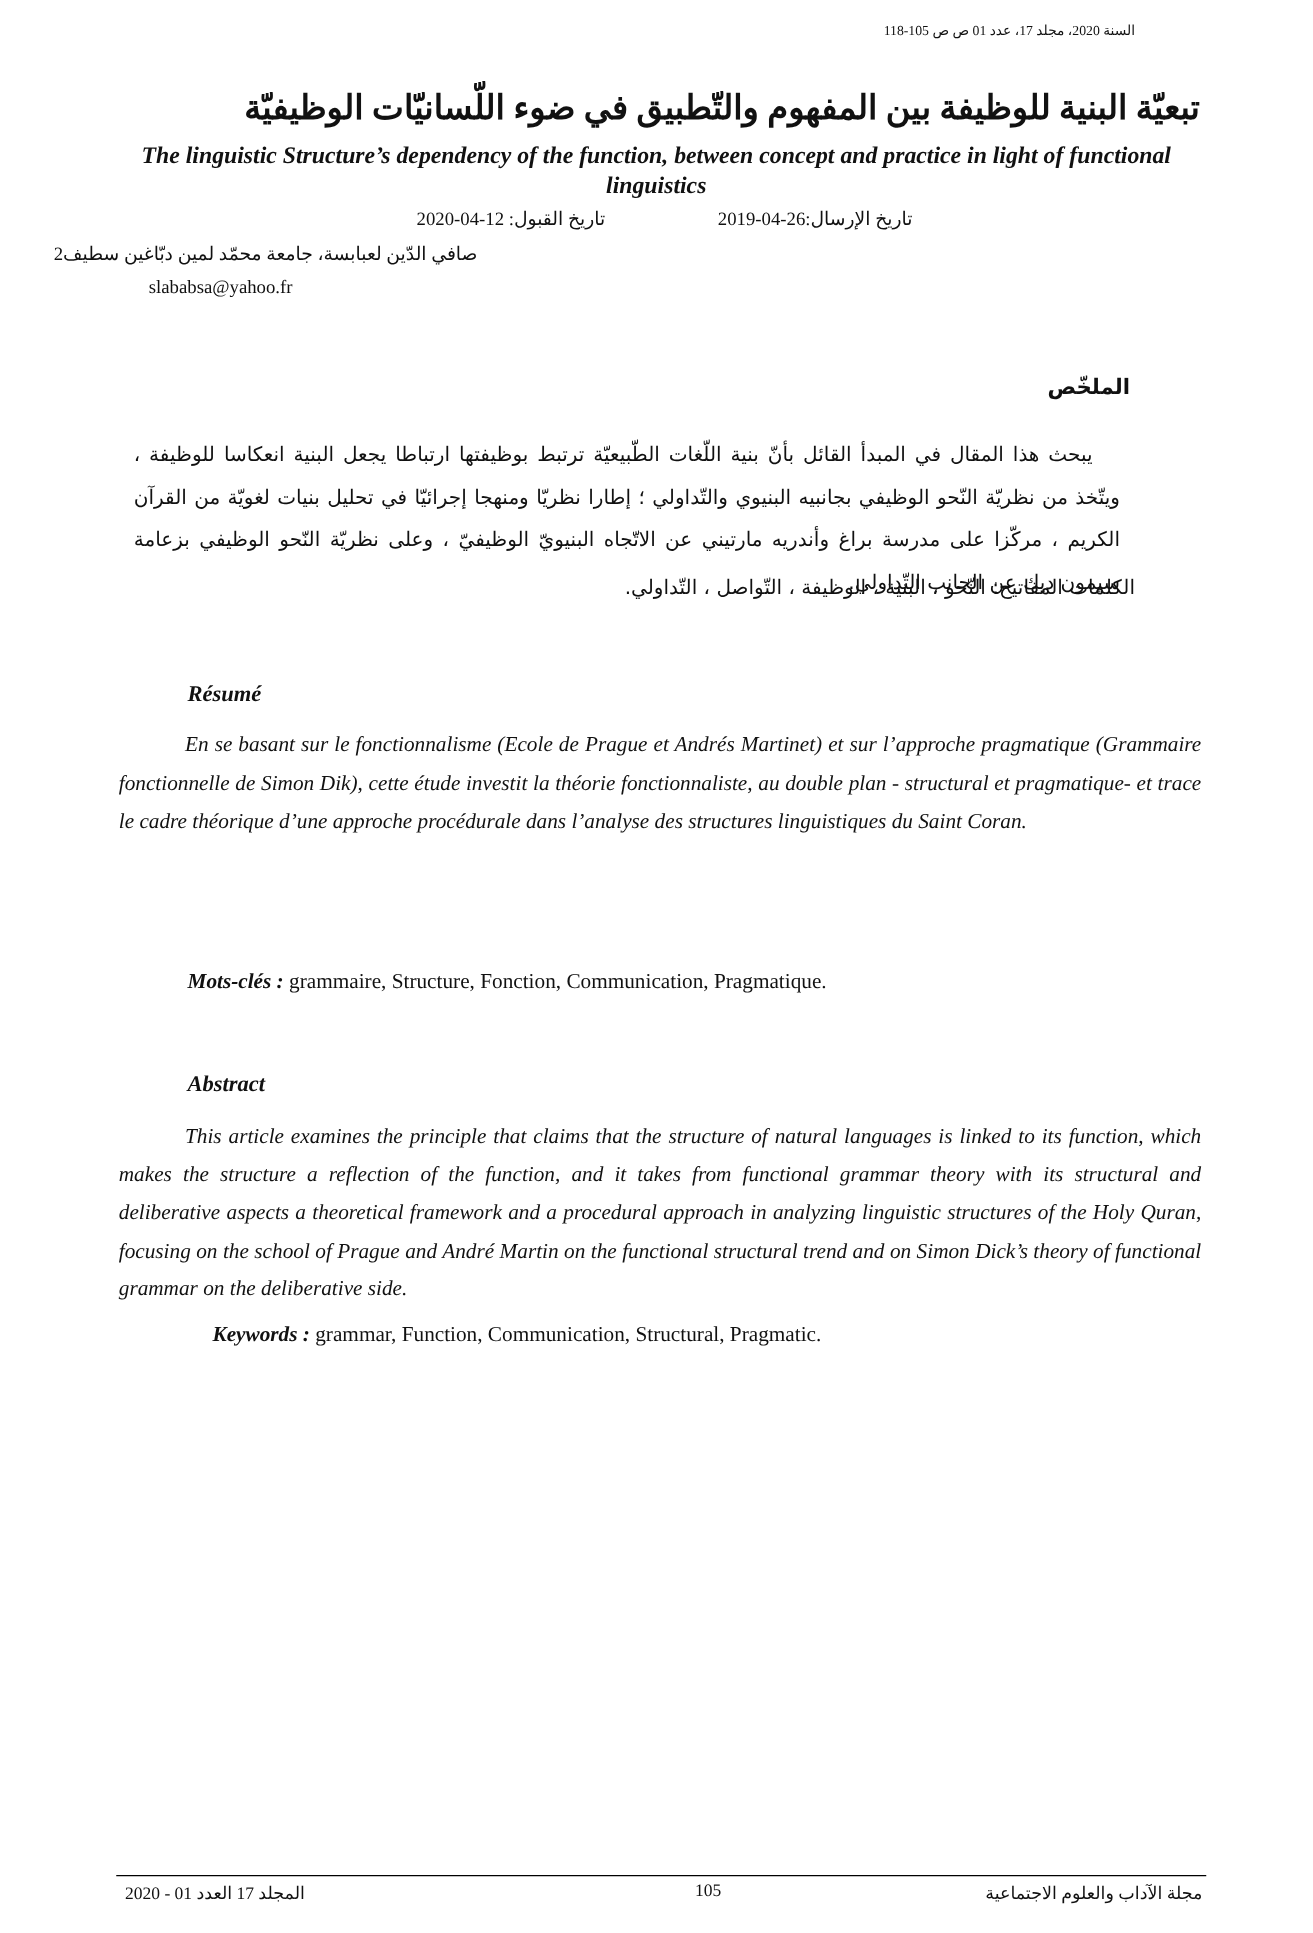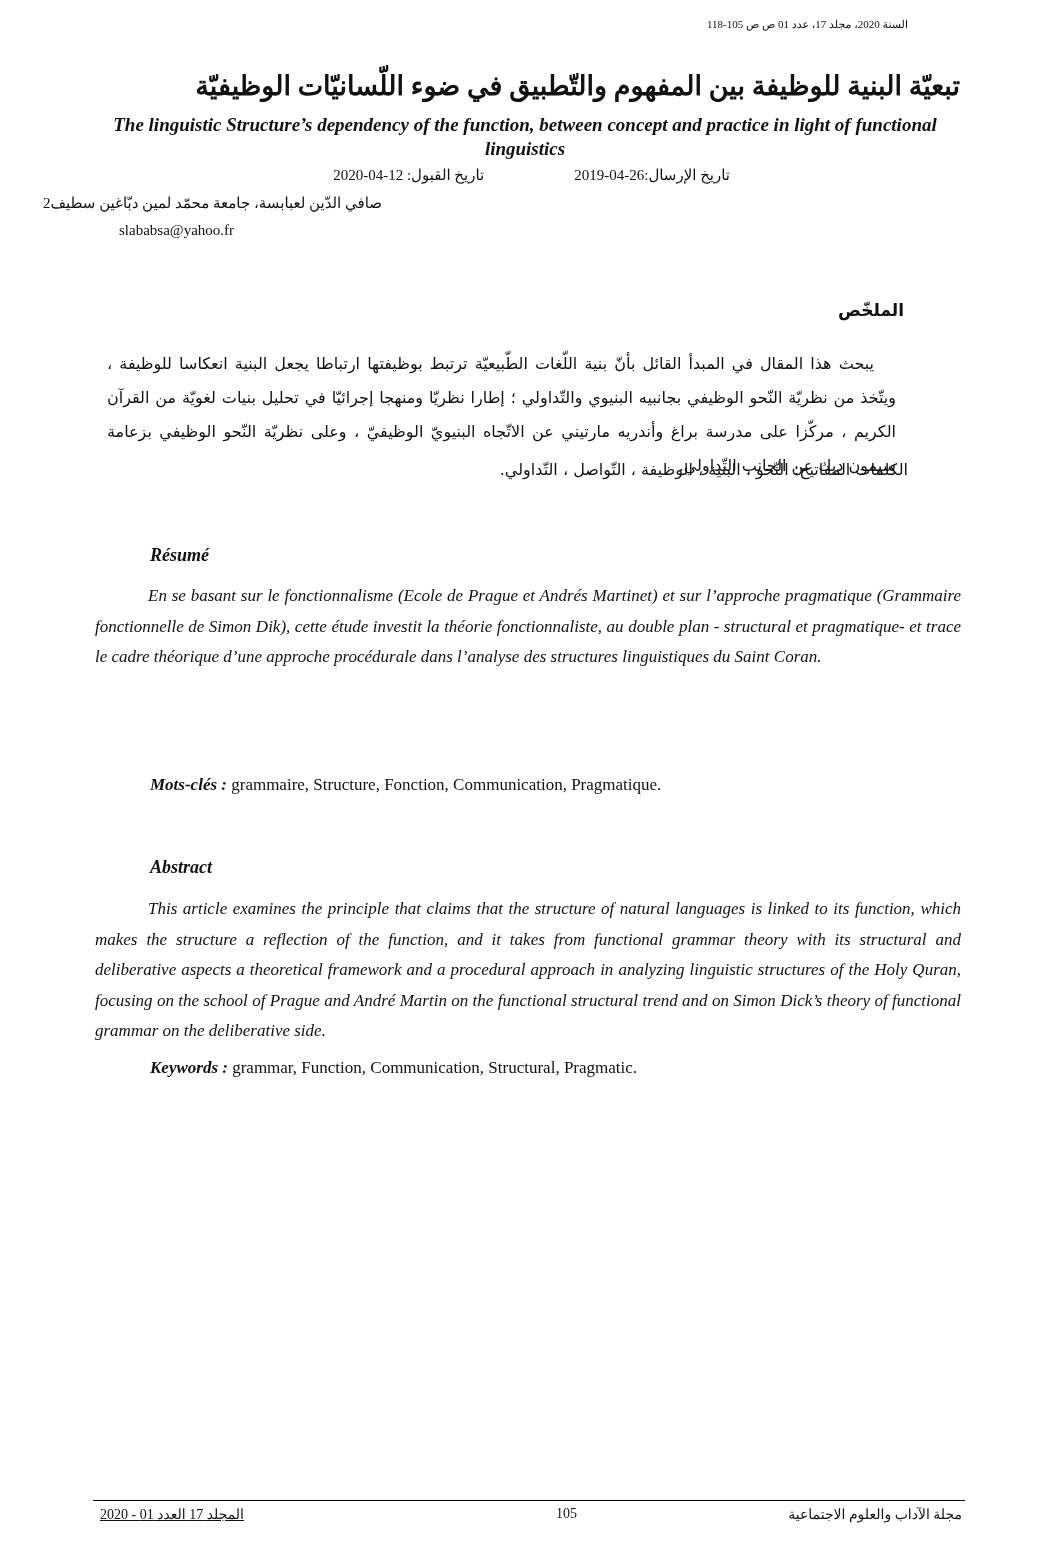--- a/index.html
+++ b/index.html
@@ -29,24 +29,24 @@
   #abstract-heading { top: 857px; }
 
   .body-fr { left: 95px; width: 866px; font-size: 17px; font-style: italic; line-height: 30.5px; text-align: justify; }
   .body-fr p { margin: 0; text-indent: 53px; }
   #resume-body { top: 581px; }
   #abstract-body { top: 894px; }
 
   .kw { left: 150px; font-size: 17px; }
   .kw .label { font-style: italic; font-weight: bold; }
   #keywords-fr { top: 775px; text-align: center; }
-  #keywords-en { top: 1058px; }
+  #keywords-en { top: 1058px; margin-left: 20px; }
 
   #footer-rule { left: 93px; width: 872px; top: 1500px; height: 0; border-top: 1px solid #000; }
-  #footer-left { left: 100px; top: 1506px; font-size: 14px; direction: rtl; white-space: nowrap; text-decoration: underline; }
+  #footer-left { left: 100px; top: 1506px; font-size: 14px; direction: rtl; white-space: nowrap; }
   #footer-page { left: 556px; top: 1506px; font-size: 14px; }
   #footer-right { right: 88px; top: 1506px; font-size: 14px; direction: rtl; white-space: nowrap; }
 </style>
 </head>
 <body>
 
 <div id="running-header" class="abs serif">السنة 2020، مجلد 17، عدد 01 ص ص 105-118</div>
 
 <div id="title-ar" class="abs serif">تبعيّة البنية للوظيفة بين المفهوم والتّطبيق في ضوء اللّسانيّات الوظيفيّة</div>
 <div id="title-en" class="abs serif">The linguistic Structure’s dependency of the function, between concept and practice in light of functional linguistics</div>

